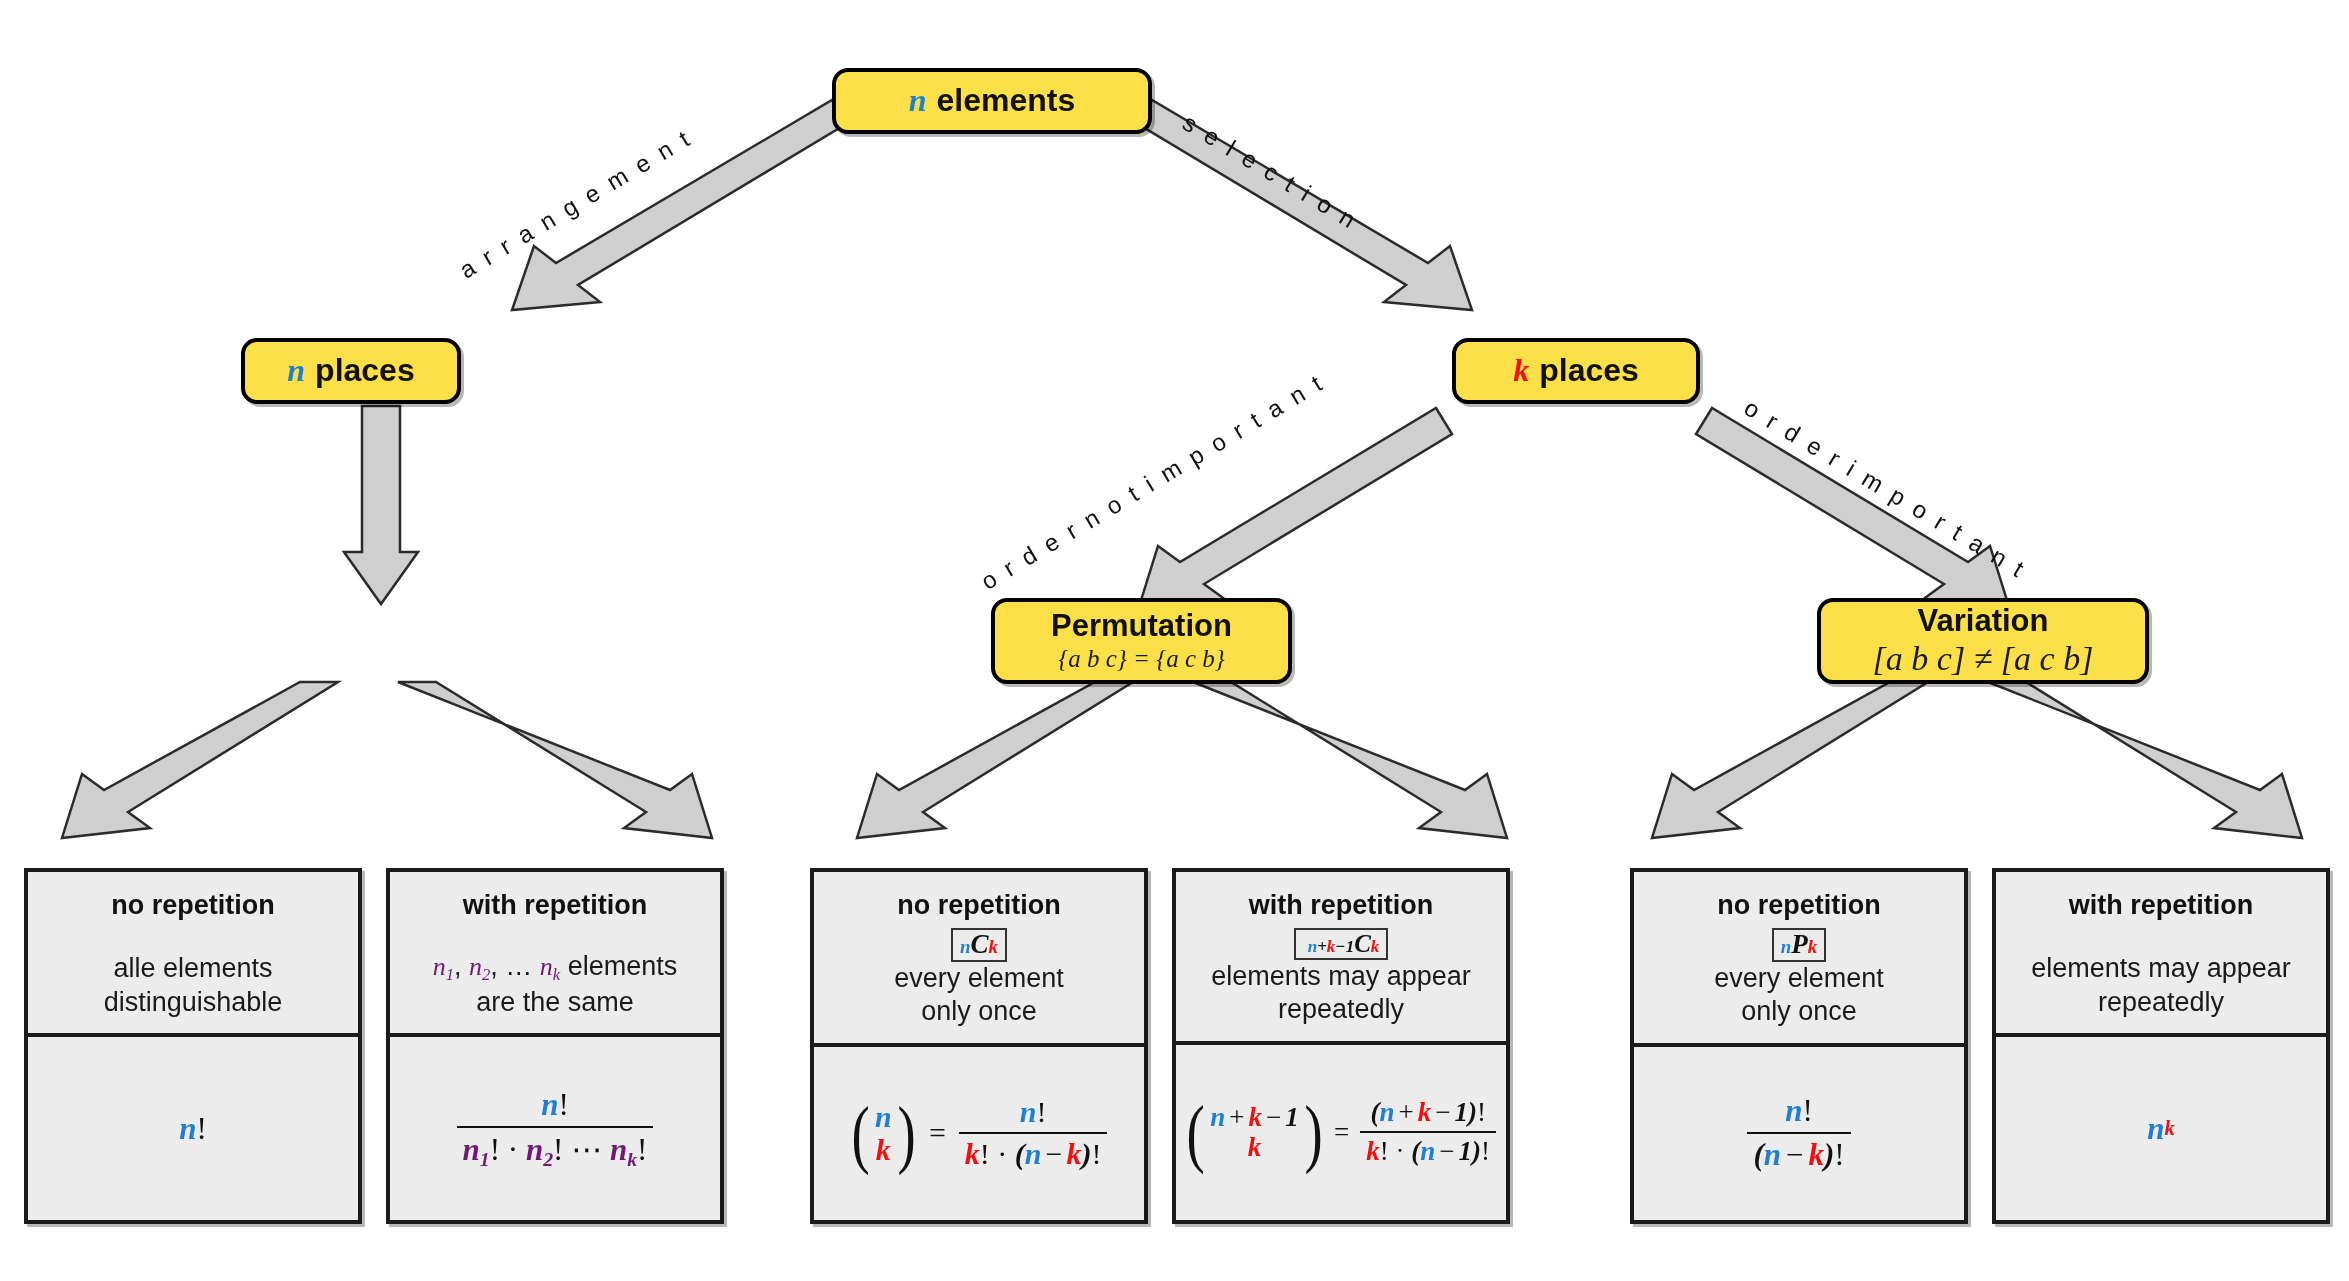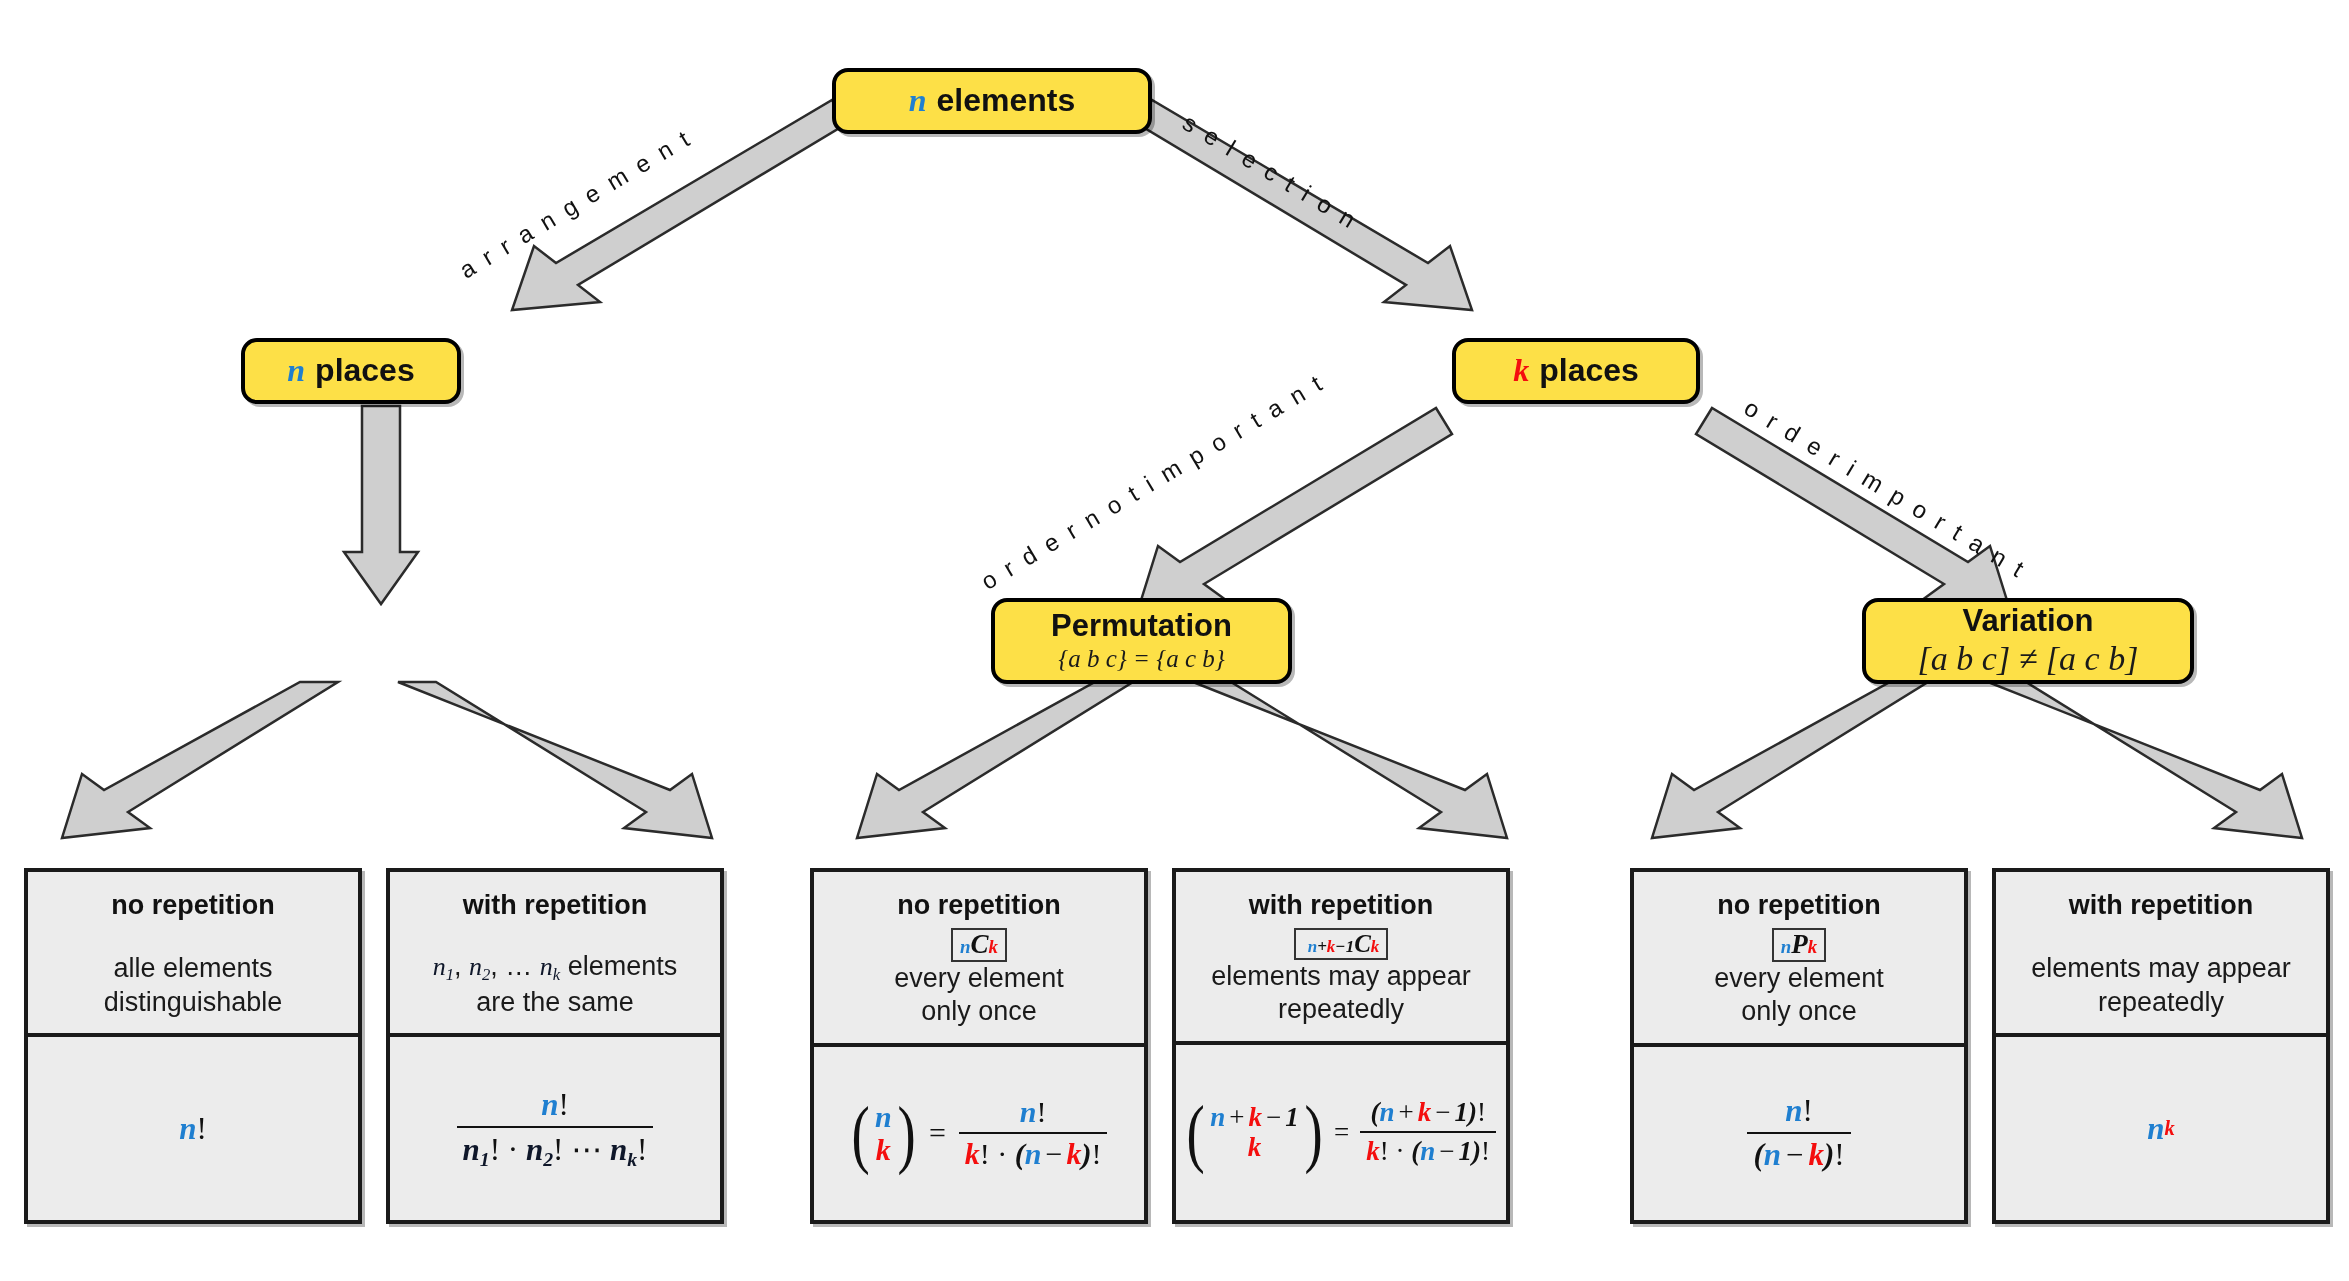--- a/index.html
+++ b/index.html
@@ -9,21 +9,21 @@
 
   .node{position:absolute;background:#fde047;border:4px solid #000;border-radius:16px;
         box-sizing:border-box;display:flex;flex-direction:column;align-items:center;
         justify-content:center;box-shadow:3px 3px 0 rgba(0,0,0,.28);}
   .node .title{font-weight:bold;color:#111;line-height:1.05;}
   .node .sub{font-family:"Liberation Serif",serif;font-style:italic;color:#1a1a1a;line-height:1.1;}
 
   .mi{font-family:"Liberation Serif",serif;font-style:italic;font-weight:bold;}
   .blue{color:#1f7fd0;}
   .red{color:#f40e0e;}
-  .green{color:#0f172a;}
+  .green{color:#701a75;}
   .blk{color:#111;}
 
   .card{position:absolute;background:#ececec;border:4px solid #1a1a1a;box-sizing:border-box;
         display:flex;flex-direction:column;box-shadow:3px 3px 0 rgba(0,0,0,.28);}
   .card .top{flex:0 0 165px;display:flex;flex-direction:column;align-items:center;
              border-bottom:4px solid #1a1a1a;box-sizing:border-box;padding-top:18px;}
   .card .bot{flex:1 1 auto;display:flex;align-items:center;justify-content:center;}
   .card .hdr{font-weight:bold;font-size:27px;color:#111;}
   .card .sym{margin-top:7px;border:2px solid #333;background:#ececec;padding:1px 7px 2px 7px;
              font-family:"Liberation Serif",serif;line-height:1;}
@@ -102,21 +102,21 @@
       <span class="mi red">k</span><span style="margin-left:10px;">places</span>
     </div>
   </div>
 
 
   <div class="node" style="left:991px;top:598px;width:301px;height:86px;">
     <div class="title" style="font-size:31px;">Permutation</div>
     <div class="sub" style="font-size:25px;margin-top:2px;">{a b c} = {a c b}</div>
   </div>
 
-  <div class="node" style="left:1817px;top:598px;width:332px;height:86px;margin-left:45px;">
+  <div class="node" style="left:1817px;top:598px;width:332px;height:86px;">
     <div class="title" style="font-size:31px;">Variation</div>
     <div class="sub" style="font-size:34px;margin-top:2px;">[a b c] ≠ [a c b]</div>
   </div>
 
   <div class="card" style="left:24px;top:868px;width:338px;height:356px;">
     <div class="top">
       <div class="hdr">no repetition</div>
       <div class="desc">
         <span>alle elements</span><br>
         <span>distinguishable</span>

